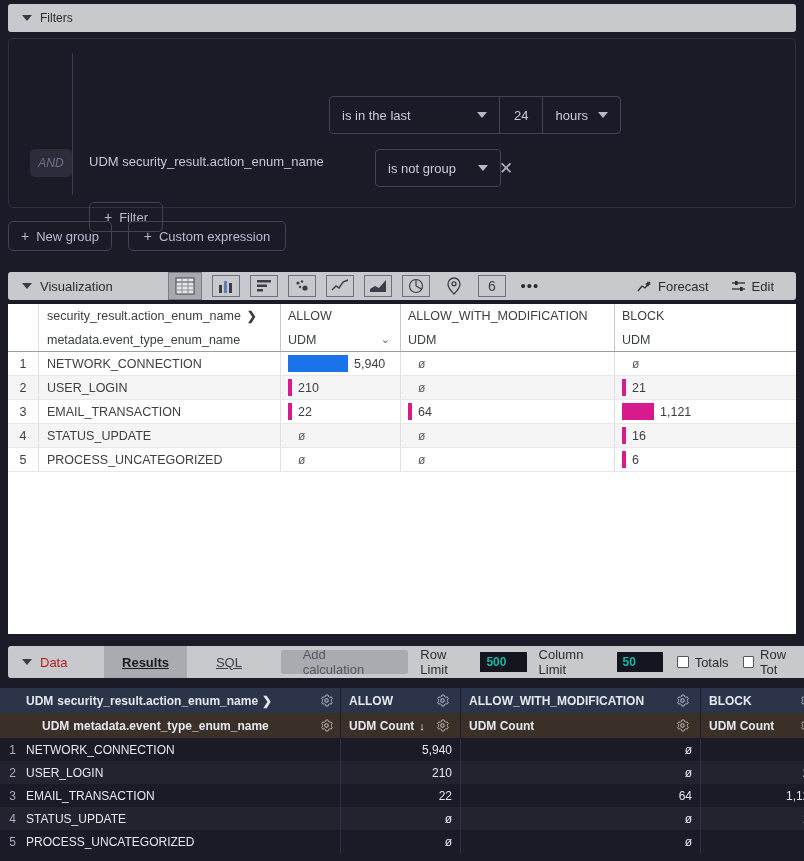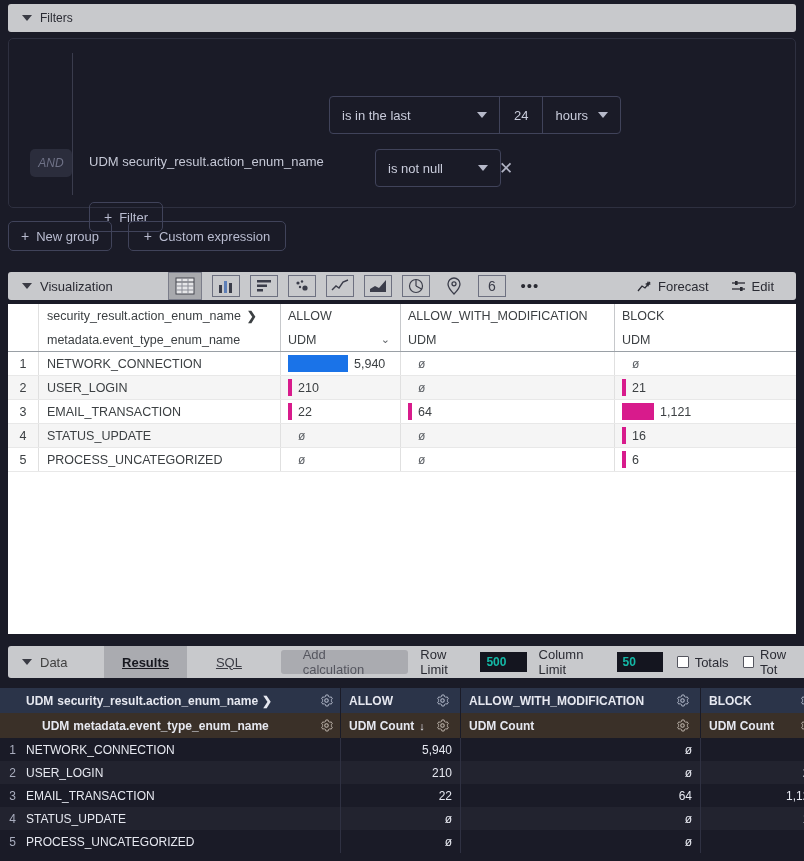--- a/index.html
+++ b/index.html
@@ -165,21 +165,21 @@
 
   
   #data-bar {
     position: absolute; left: 8px; top: 646px;
     width: 796px; height: 32px;
     background: #c8c9cc;
     display: flex; align-items: stretch;
     border-radius: 3px 0 0 3px;
     font-size: 13px;
   }
-  #data-bar .tabtitle { display: flex; align-items: center; width: 101px; color: #404040; }
+  #data-bar .tabtitle { display: flex; align-items: center; width: 101px; color: #b91c1c; }
   .tab {
     display: flex; align-items: center; justify-content: center;
     width: 88px; color: #3a3b44; text-decoration: underline;
   }
   .tab.active { background: #aaabb0; color: #17181f; font-weight: bold; }
   .addcalc {
     display: flex; align-items: center; justify-content: center;
     margin: 4px 0 4px 10px; padding: 0 22px;
     background: #aaabb0; color: #55565f; border-radius: 3px;
     font-size: 13px;
@@ -248,21 +248,21 @@
       <span class="seg-mid">24</span>
       <span class="lbl">hours</span>
       <span class="dd"></span>
     </div>
 
     <div class="f-field" style="left:80px; top:115px;">
       <div><span class="udm">UDM</span>
         <span>security_result.action_enum_name</span></div>
     </div>
     <div class="select" style="left:338px; top:110px; width:126px;">
-      <span class="lbl">is not null</span>
+      <span class="lbl">is not group</span>
       <span class="dd" style="margin-left:auto;"></span>
     </div>
     <div class="xbtn" style="left:487px; top:119px;">✕</div>
 
     <div class="ghostbtn" style="left:80px; top:163px; width:74px;">
       <span class="plus">+</span>
       <span>Filter</span>
     </div>
   </div>
 

